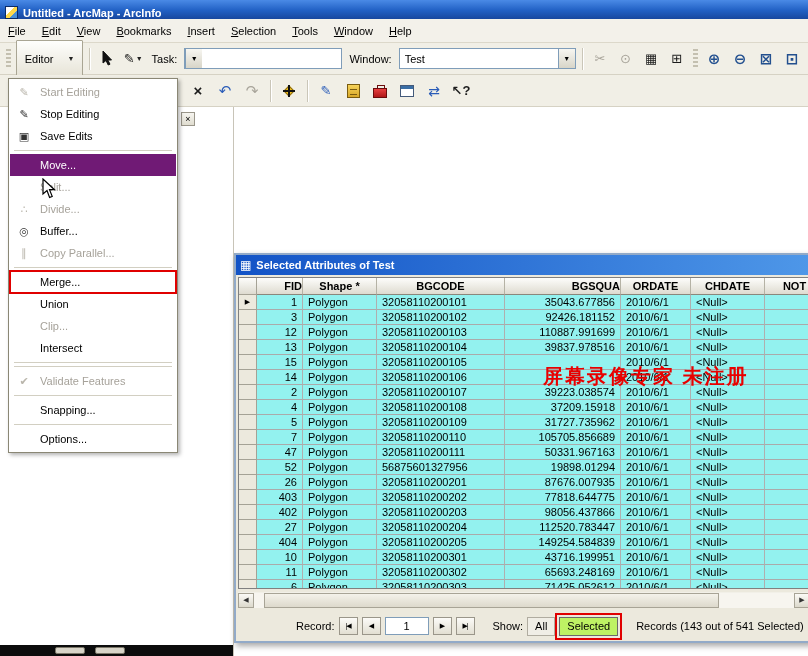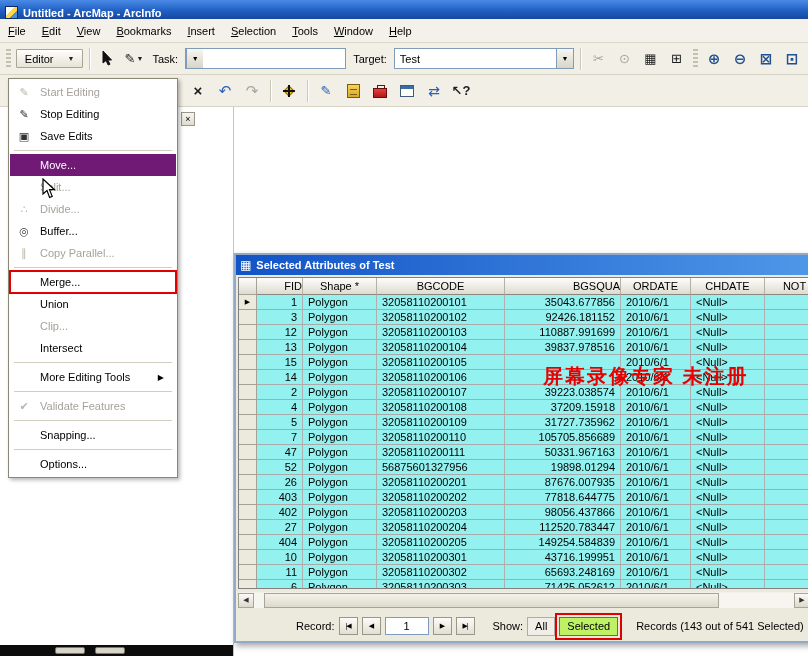--- a/index.html
+++ b/index.html
@@ -26,21 +26,21 @@
   #toolbar2{top:75px;height:32px;padding-left:186px}
   .grip{width:5px;height:20px;margin:0 2px;
     background:repeating-linear-gradient(180deg,#c4c0b0 0 2px,transparent 2px 4px)}
   .tbsep{width:1px;height:22px;background:#cac6b8;box-shadow:1px 0 0 #fff;margin:0 3px}
   .tb-label{padding:0 4px;white-space:nowrap}
   .tb-btn{width:24px;height:24px;border:none;background:transparent;display:flex;align-items:center;
     justify-content:center;font-size:13px;font-family:inherit;position:relative;gap:1px}
   .gray{color:#a8a49a}
   .blue{color:#2a5cb8}
   .dark{color:#1c1c1c}
-  .editor-btn{height:19px;border:1px solid #a9a593;border-radius:1px;
+  .editor-btn{height:38px;border:1px solid #a9a593;border-radius:1px;
     background:linear-gradient(#fefefc,#e6e3d6);display:flex;align-items:center;gap:14px;padding:0 8px}
   .dd{font-size:7px;color:#222}
   .combo{height:21px;background:#fff;border:1px solid #7f9db9;display:flex;align-items:stretch}
   .combo-val{flex:1;display:flex;align-items:center;padding:0 5px;white-space:nowrap;overflow:hidden}
   .combo-drop{width:17px;background:linear-gradient(#f7f6f1,#d8d5c8);border-left:1px solid #7f9db9;
     display:flex;align-items:center;justify-content:center;font-size:7px}
   .task-combo{width:168px}
   .target-combo{width:188px}
   .scale-combo{width:156px}
   .zoom-group{margin-left:auto;display:flex;align-items:center;gap:2px}
@@ -90,21 +90,21 @@
   
   .attr-window{position:absolute;left:234px;top:253px;width:578px;height:390px;background:#ece9dd;
     border:2px solid #92aac8;box-shadow:2px 3px 6px rgba(0,0,0,.35);z-index:20}
   .attr-title{height:20px;background:linear-gradient(90deg,#1253c6,#4e97e8);color:#fff;font-weight:bold;
     display:flex;align-items:center;gap:5px;padding:0 4px}
   .attr-title-icon{color:#fff;font-size:12px}
   .attr-table{position:absolute;top:22px;left:2px;right:0;height:312px;background:#fff;
     border:1px solid #808080;overflow:hidden}
   .thead{display:flex;height:17px}
   .th{flex:none;background:linear-gradient(#fdfdfb,#dedbd0);border-right:1px solid #b5b2a5;
-    border-bottom:1px solid #8a877c;font-weight:normal;display:flex;align-items:center;justify-content:center;
+    border-bottom:1px solid #8a877c;font-weight:bold;display:flex;align-items:center;justify-content:center;
     white-space:nowrap;overflow:hidden}
   .tbody{overflow:hidden;height:295px}
   .tr{display:flex;height:15px;background:#93f2ef}
   .td{flex:none;border-right:1px solid #afafaf;border-bottom:1px solid #aaaaaa;display:flex;align-items:center;
     padding:0 5px;white-space:nowrap;overflow:hidden}
   .selcell{width:18px;background:#ece9dd;border-right:1px solid #a5a295;border-bottom:1px solid #a5a295;
     justify-content:center;padding:0;font-size:7px}
   .th.selcell{background:linear-gradient(#fdfdfb,#dedbd0)}
   .col0{width:46px;justify-content:flex-end}
   .col1{width:74px}
@@ -173,21 +173,21 @@
       </svg>
     </button>
     <button class="tb-btn">
       <span class="dark">✎</span>
       <span class="dd">▼</span>
     </button>
     <span class="tb-label">Task:</span>
     <div class="combo task-combo">
       <span class="combo-drop">▼</span>
     </div>
-    <span class="tb-label">Target:</span>
+    <span class="tb-label">Window:</span>
     <div class="combo target-combo">
       <span class="combo-val">Test</span>
       <span class="combo-drop">▼</span>
     </div>
     <span class="tbsep"></span>
     <button class="tb-btn gray">
       <span>✂</span>
     </button>
     <button class="tb-btn gray">
       <span>⊙</span>
@@ -310,25 +310,20 @@
       </div>
       <div class="emenu-item disabled">
         <span class="emenu-icon"></span>
         <span class="emenu-label">Clip...</span>
       </div>
       <div class="emenu-item">
         <span class="emenu-icon"></span>
         <span class="emenu-label">Intersect</span>
       </div>
       <div class="menu-sep"></div>
-      <div class="emenu-item">
-        <span class="emenu-icon"></span>
-        <span class="emenu-label">More Editing Tools</span>
-        <span class="submenu-arrow">▶</span>
-      </div>
       <div class="menu-sep"></div>
       <div class="emenu-item disabled">
         <span class="emenu-icon">✔</span>
         <span class="emenu-label">Validate Features</span>
       </div>
       <div class="menu-sep"></div>
       <div class="emenu-item">
         <span class="emenu-icon"></span>
         <span class="emenu-label">Snapping...</span>
       </div>

